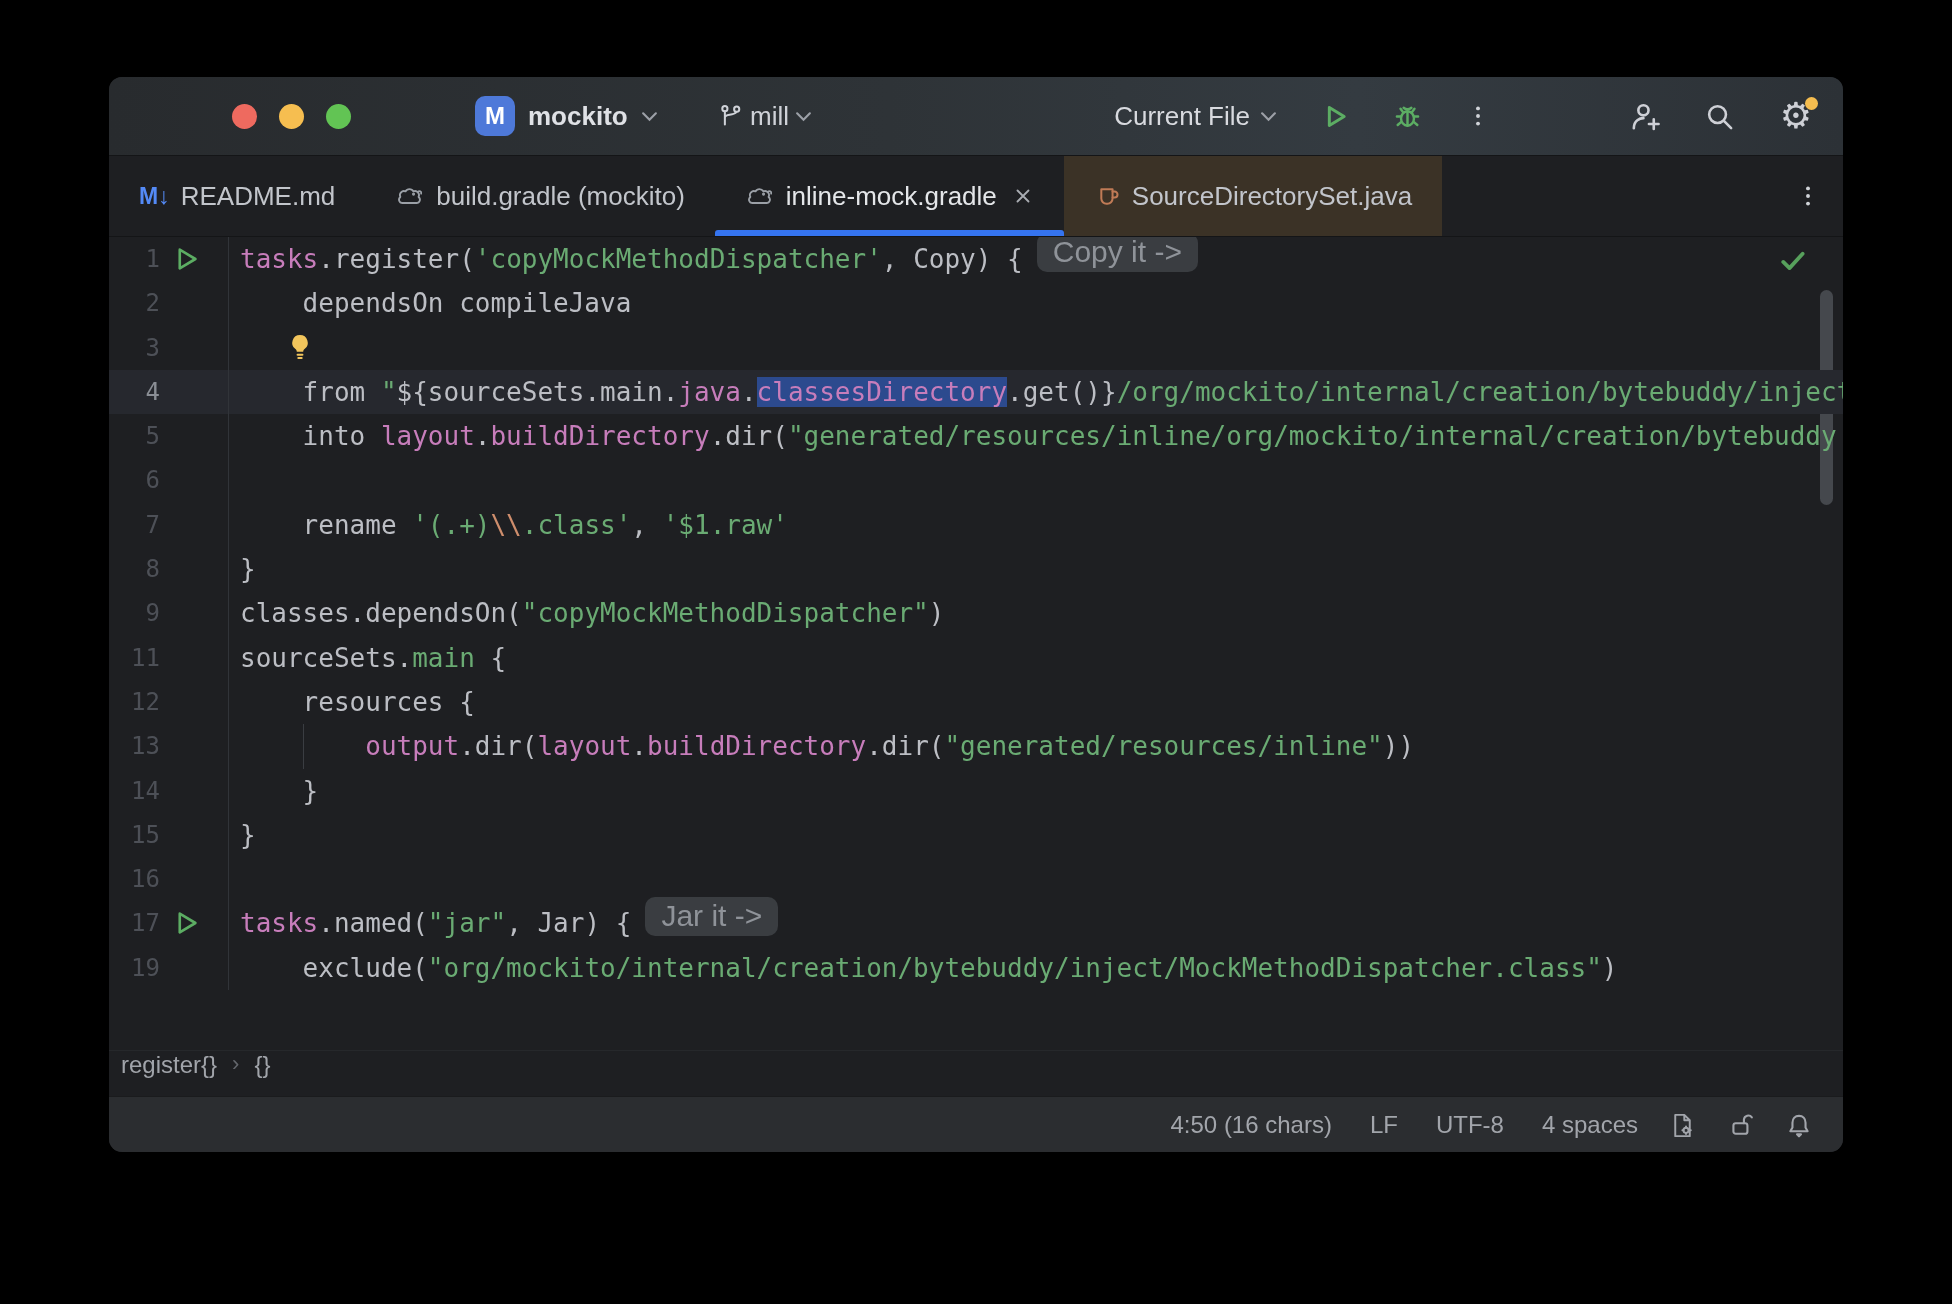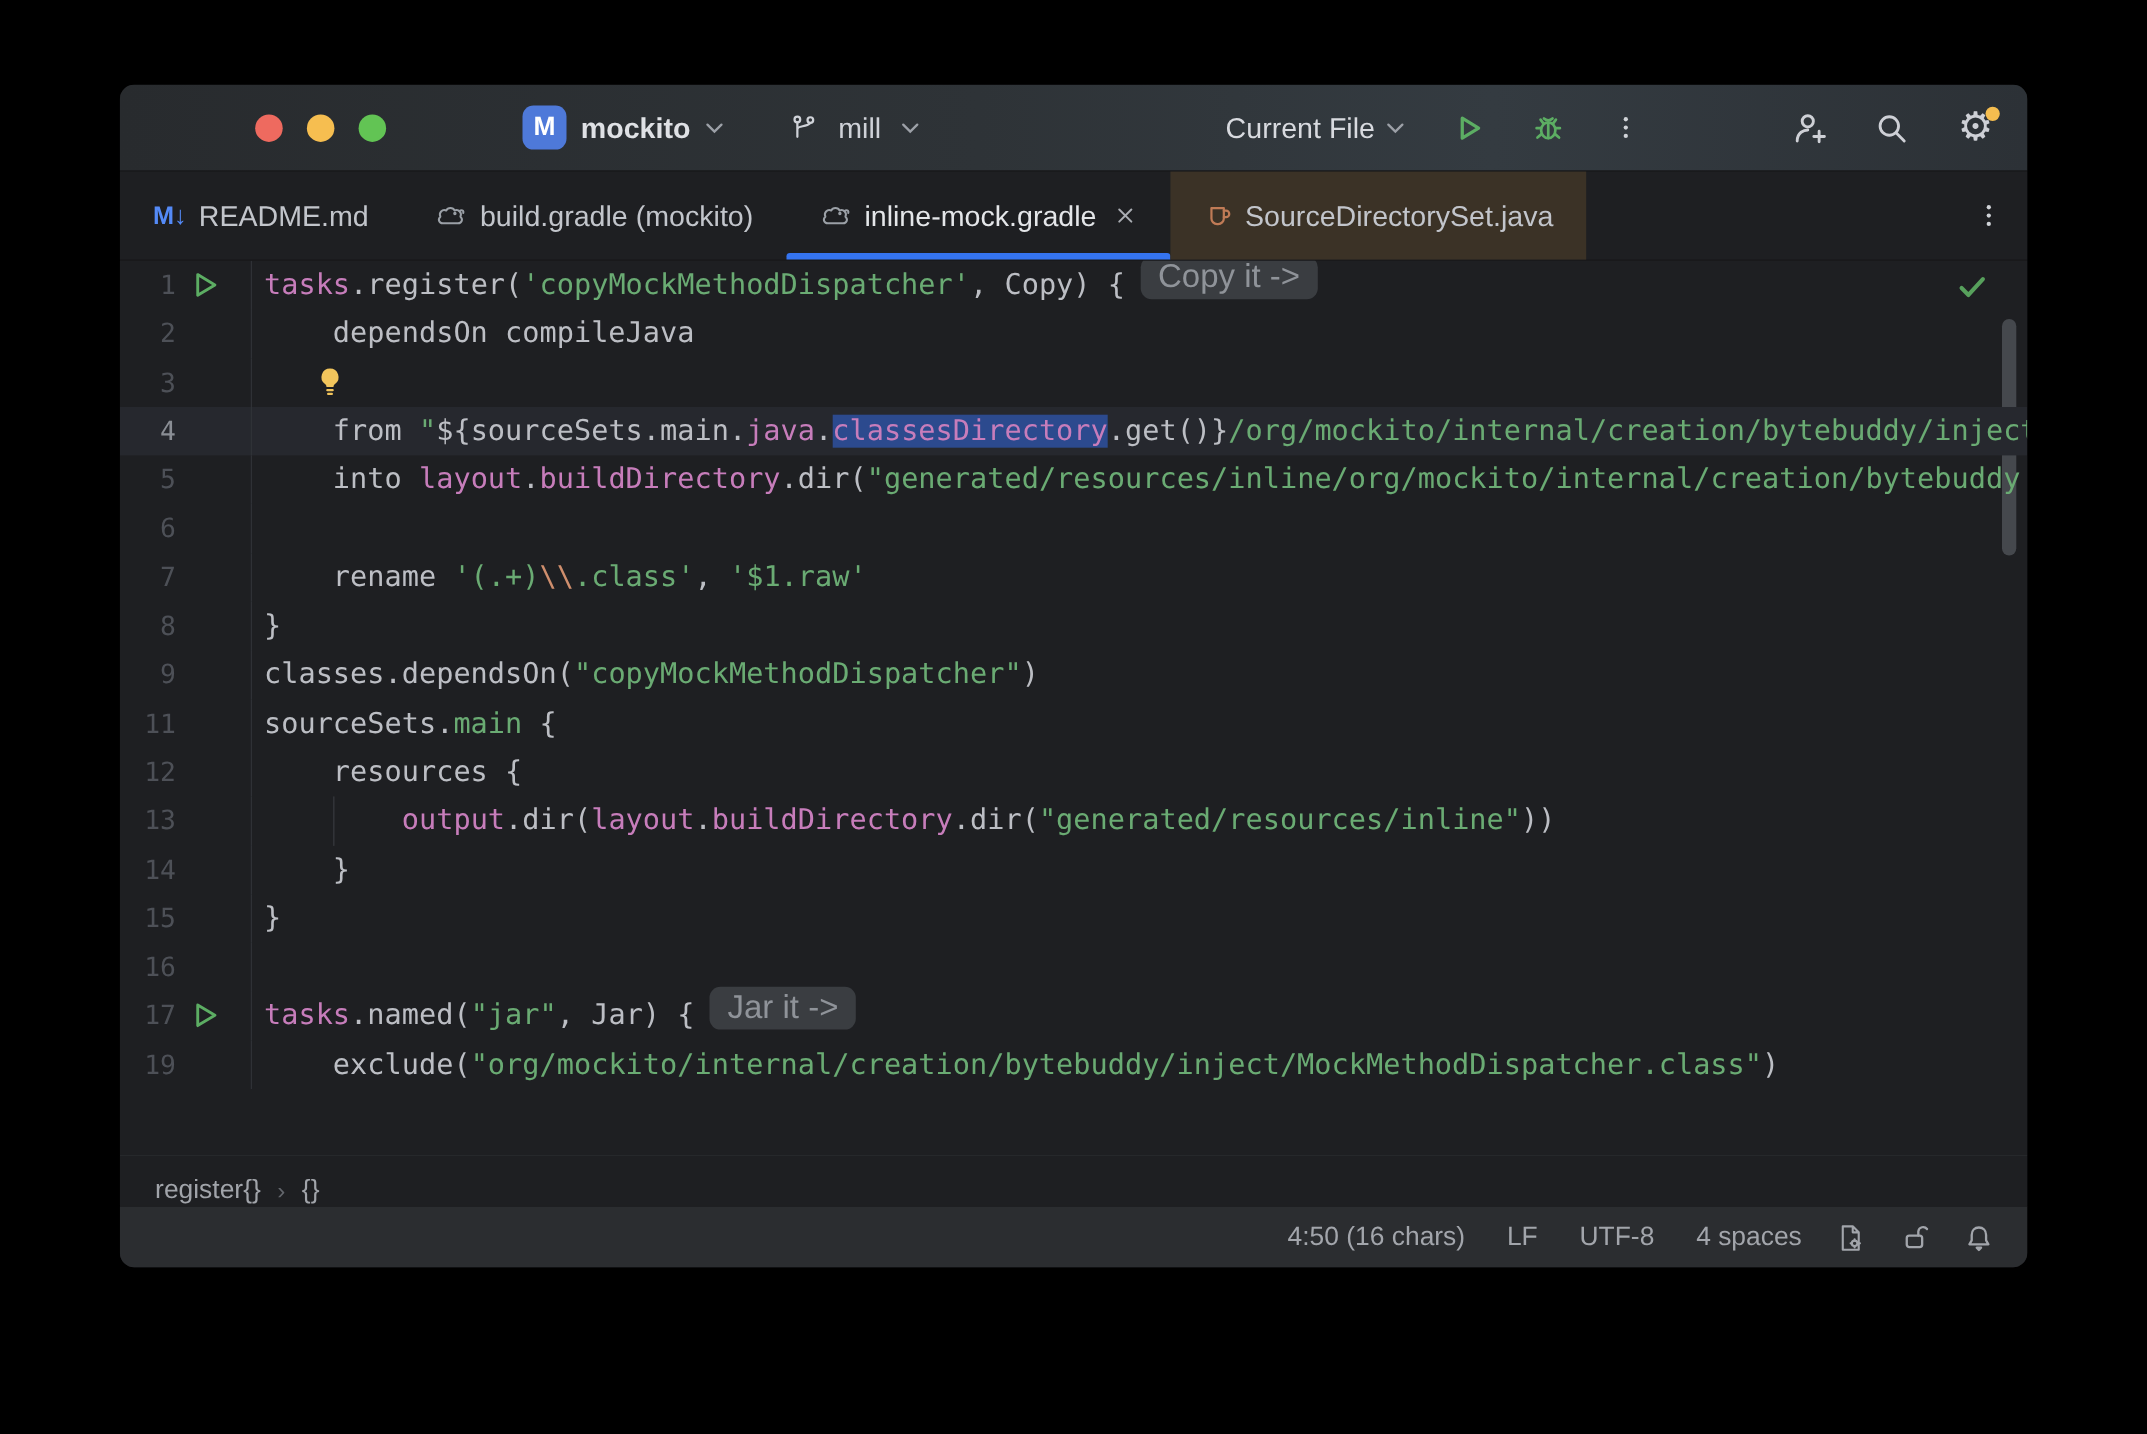--- a/index.html
+++ b/index.html
@@ -13,21 +13,21 @@
   .titlebar { position:relative; height:79px;
     background:linear-gradient(90deg,#282B2E 0%,#2E3337 45%,#343B41 72%,#2C3136 100%);
     border-bottom:1px solid #141517; }
   .lights { position:absolute; left:123px; top:0; bottom:0; display:flex; align-items:center; gap:22px; }
   .light { width:25px; height:25px; border-radius:50%; }
   .light.red{background:#EE6A5F;} .light.yellow{background:#F6BE50;} .light.green{background:#62C454;}
   .proj { position:absolute; left:366px; top:0; bottom:0; display:flex; align-items:center; gap:13px; }
   .proj-icon { width:40px; height:40px; border-radius:10px; background:#4E79D9; color:#fff;
     font-weight:700; font-size:24px; display:flex; align-items:center; justify-content:center; }
   .proj-label { color:#DFE1E5; font-size:26px; font-weight:600; }
-  .vcs { position:absolute; left:608px; top:0; bottom:0; display:flex; align-items:center; gap:18px; }
+  .vcs { position:absolute; left:608px; top:0; bottom:0; display:flex; align-items:center; gap:6px; }
   .vcs-label { color:#CFD2D8; font-size:26px; }
   .tb-right { position:absolute; right:28px; top:0; bottom:0; display:flex; align-items:center; gap:42px; }
   .runcfg { display:flex; align-items:center; gap:10px; color:#D8DADF; font-size:26px; }
   .icon-btn { display:flex; align-items:center; justify-content:center; }
   .gear-wrap { position:relative; width:38px; height:40px; color:#CED0D6; font-family:"DejaVu Sans",sans-serif;
     font-size:36px; line-height:40px; text-align:center; }
   .gear-dot { position:absolute; right:-3px; top:1px; width:13px; height:13px; border-radius:50%; background:#F5BD4F; }
   .chev { display:block; }
 
   
@@ -60,21 +60,21 @@
   .tg{color:#6AAB73;} .tsel{color:#C77DBB; background:#2C4A8E;}
   .inlay { display:inline-block; vertical-align:middle; margin-left:14px; margin-top:-4px;
     background:#3A3D41; color:#8F9399; border-radius:10px; padding:5px 16px 7px;
     font-family:"Liberation Sans",sans-serif; font-size:30px; line-height:27px; }
   .guide { position:absolute; left:194px; top:0; height:100%; border-left:1px solid #3A3D42; }
   .inspect-check { position:absolute; right:36px; top:8px; }
   .vscroll { position:absolute; right:10px; top:53px; width:13px; height:215px;
     border-radius:7px; background:#45484D; }
 
   
-  .breadcrumbs { height:46px; display:flex; align-items:flex-end; gap:15px; padding-left:32px;
+  .breadcrumbs { height:46px; display:flex; align-items:flex-start; gap:15px; padding-left:12px;
     background:#1E1F22; border-top:1px solid #26282B; font-size:24px; color:#A1A4AA; }
   .crumb-sep { color:#63666C; font-size:22px; }
 
   
   .statusbar { height:57px; background:#2B2D30; border-top:1px solid #1A1B1D;
     display:flex; align-items:center; justify-content:flex-end; gap:38px; padding-right:30px;
     font-size:24px; color:#A2A5AB; }
   .statusbar .sb-icons { display:flex; align-items:center; gap:30px; margin-left:-8px; }
   svg { display:block; }
 </style>

